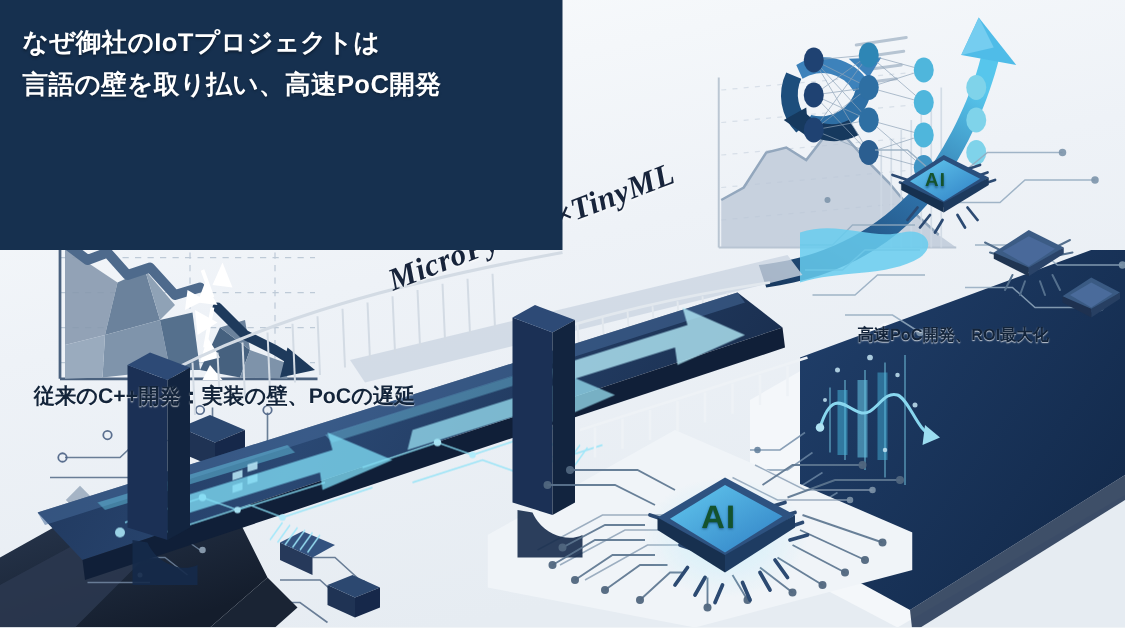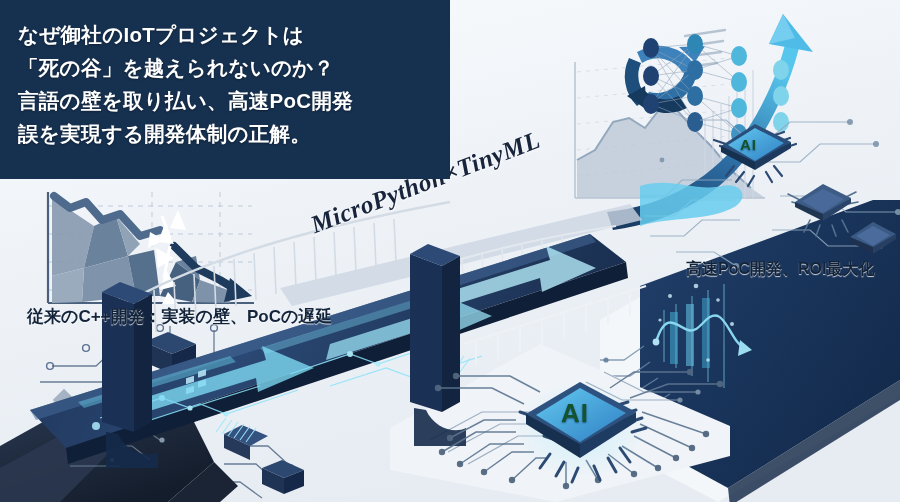--- a/index.html
+++ b/index.html
@@ -7,21 +7,21 @@
     width:900px;height:502px;overflow:hidden;
     font-family:"Liberation Sans","DejaVu Sans",sans-serif;
     background:#f2f5f8;
   }
   #stage{position:relative;width:900px;height:502px;overflow:hidden;background:#eef2f6;}
   .abs{position:absolute;}
   svg{display:block;}
 
   
   #title-panel{
-    left:0;top:0;width:450px;height:179px;
+    left:0;top:0;width:450px;height:200px;
     background:#16304f;
     z-index:40;
     box-sizing:border-box;
     padding:18px 14px 0 18px;
   }
   #title-panel .tline{
     color:#ffffff;
     font-weight:bold;
     font-size:20.5px;
     line-height:33px;
@@ -33,21 +33,21 @@
   
   .caption{
     color:#13243a;
     font-weight:bold;
     font-size:13px;
     white-space:nowrap;
     text-shadow:0 1px 1px rgba(255,255,255,.8);
     z-index:38;
   }
   #caption-left{left:27px;top:305px;font-size:17px;}
-  #caption-right{left:686px;top:259px;font-size:16px;}
+  #caption-right{left:686px;top:259px;font-size:13px;}
 
   
   #bridge-label{
     left:312px;top:212px;z-index:39;
     transform:rotate(-21deg);
     transform-origin:0 50%;
     color:#17243b;
     font-family:"Liberation Serif","DejaVu Serif",serif;
     font-weight:bold;
     font-style:italic;
@@ -617,23 +617,21 @@
     </g>
     <path d="M68 8 L124 38 L68 74 L14 40 Z" fill="#2e5280"></path>
     <path d="M68 14 L114 39 L68 68 L24 41 Z" fill="url(#chipGrad)"></path>
     <path d="M68 70 L124 38 L124 48 L68 84 Z" fill="#1e3c62"></path>
     <path d="M68 70 L14 40 L14 50 L68 84 Z" fill="#17304f"></path>
   </svg>
   <div class="abs chiplabel" style="left:561px;top:398px;font-size:26px;z-index:34;">AI</div>
 
   <div id="title-panel" class="abs">
     <div class="tline">なぜ御社のIoTプロジェクトは</div>
-    <div class="tline">「死の谷」を越えられないのか？</div>
     <div class="tline">言語の壁を取り払い、高速PoC開発</div>
-    <div class="tline">誤を実現する開発体制の正解。</div>
   </div>
 
   <div id="caption-left" class="abs caption">従来のC++開発：実装の壁、PoCの遅延</div>
 
   <div id="caption-right" class="abs caption">高速PoC開発、ROI最大化</div>
 
   <div id="bridge-label" class="abs">MicroPython×TinyML</div>
 
 </div>
 

